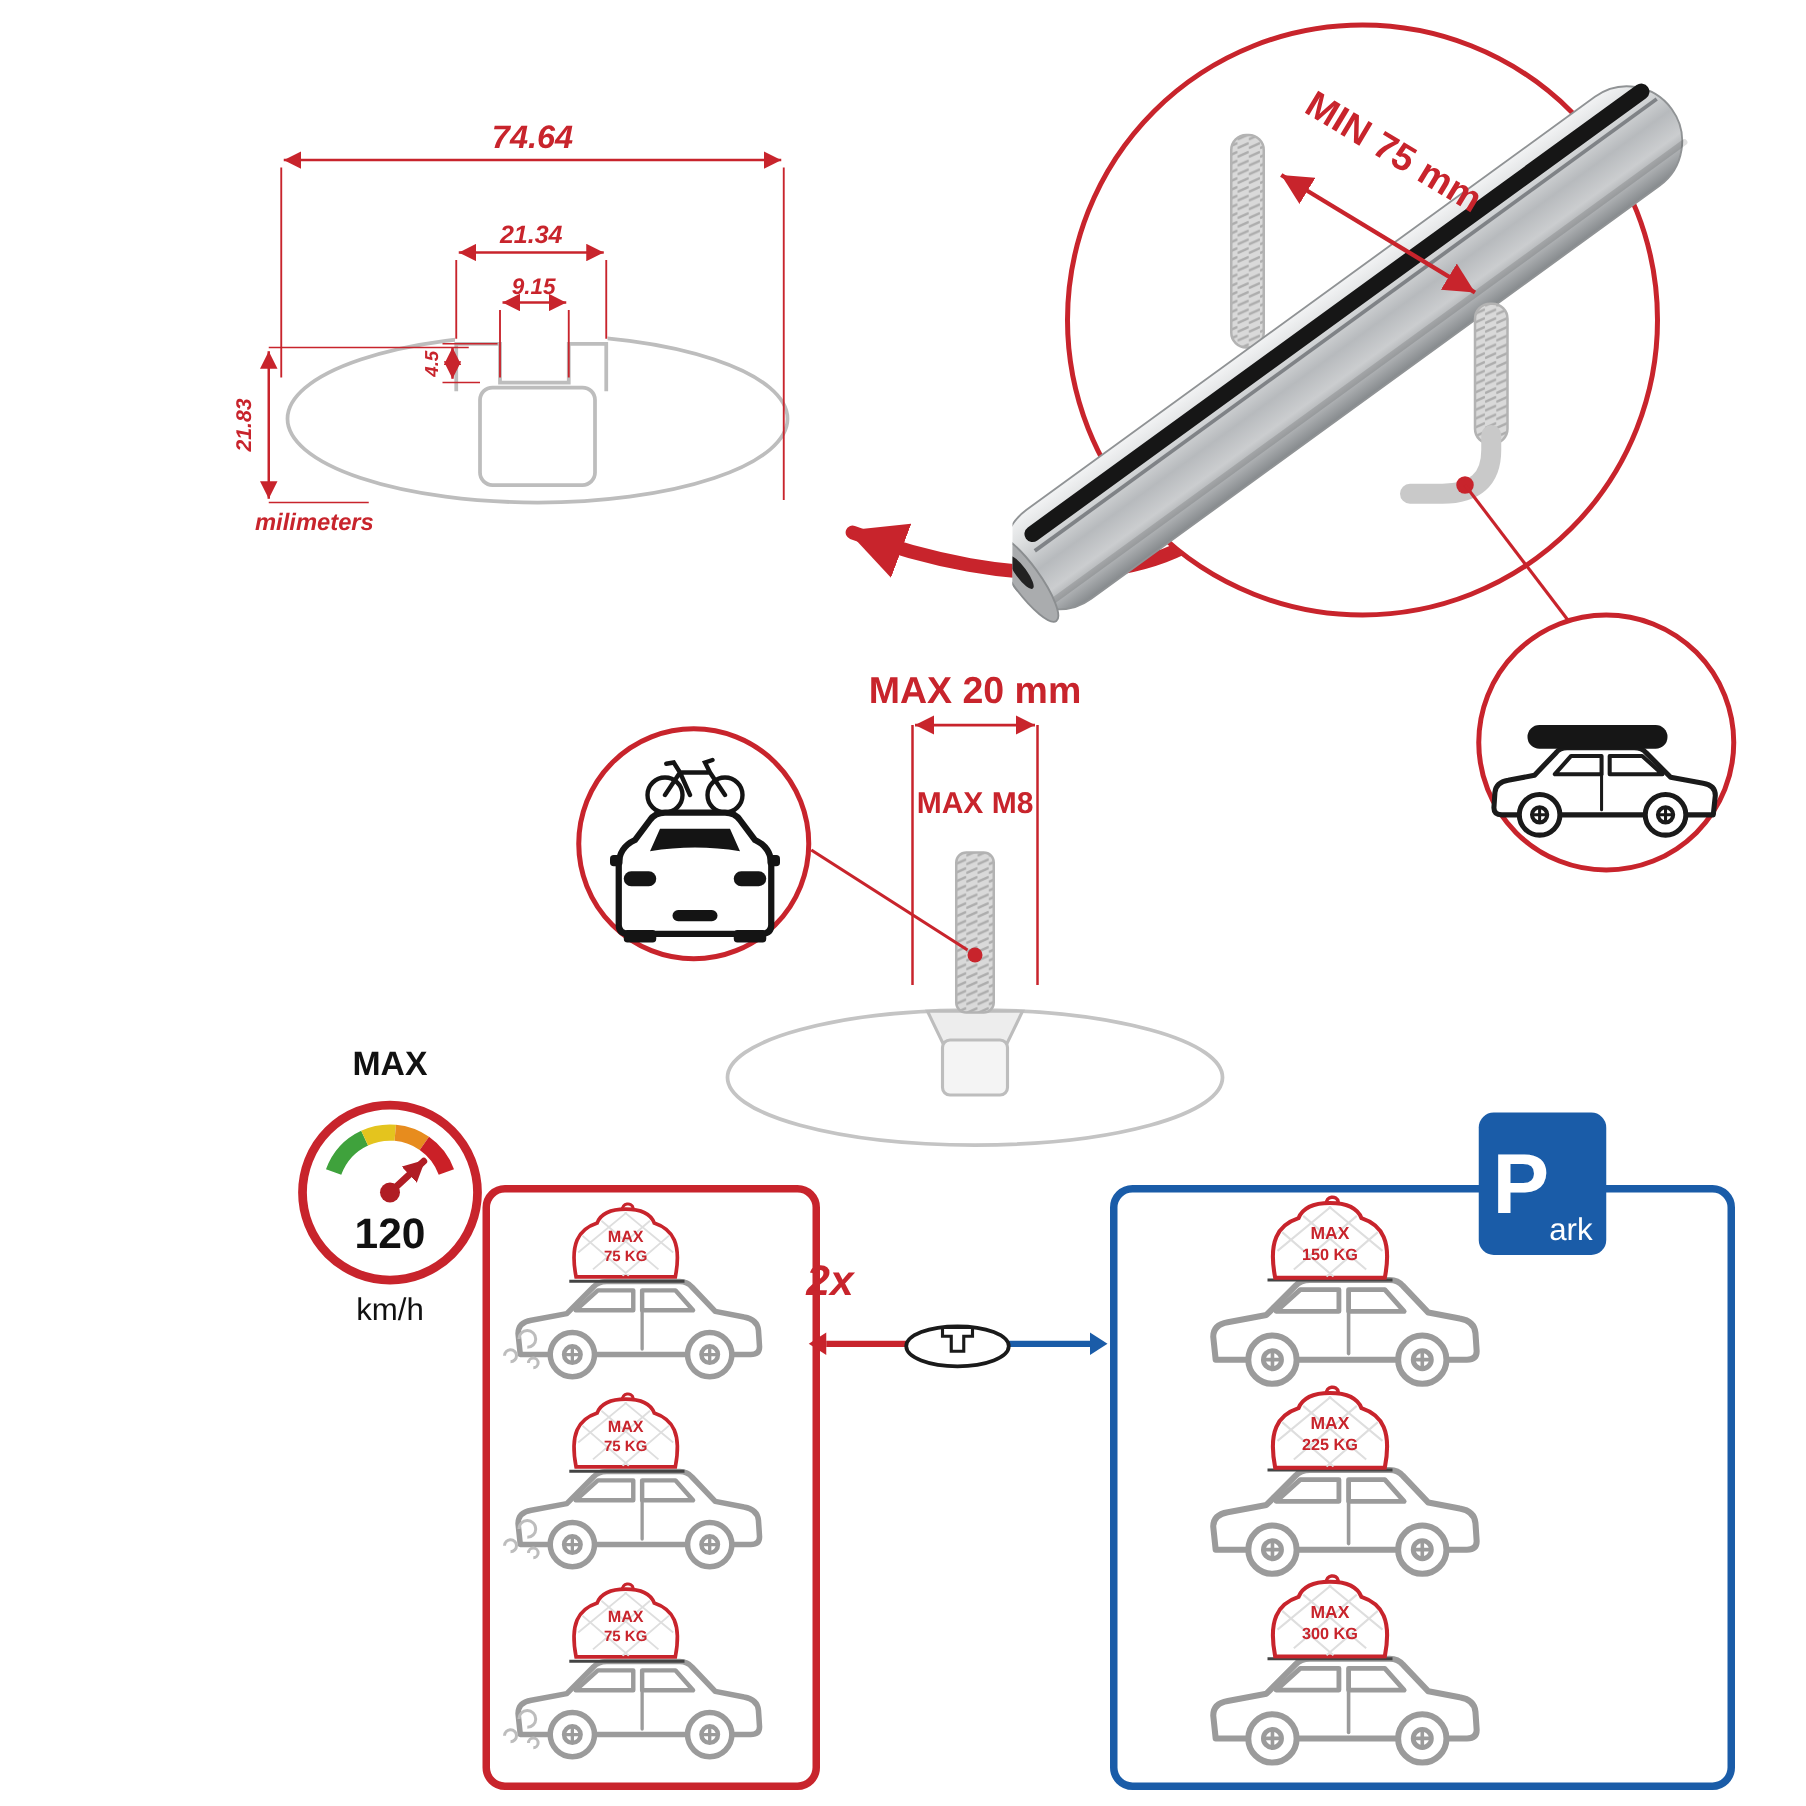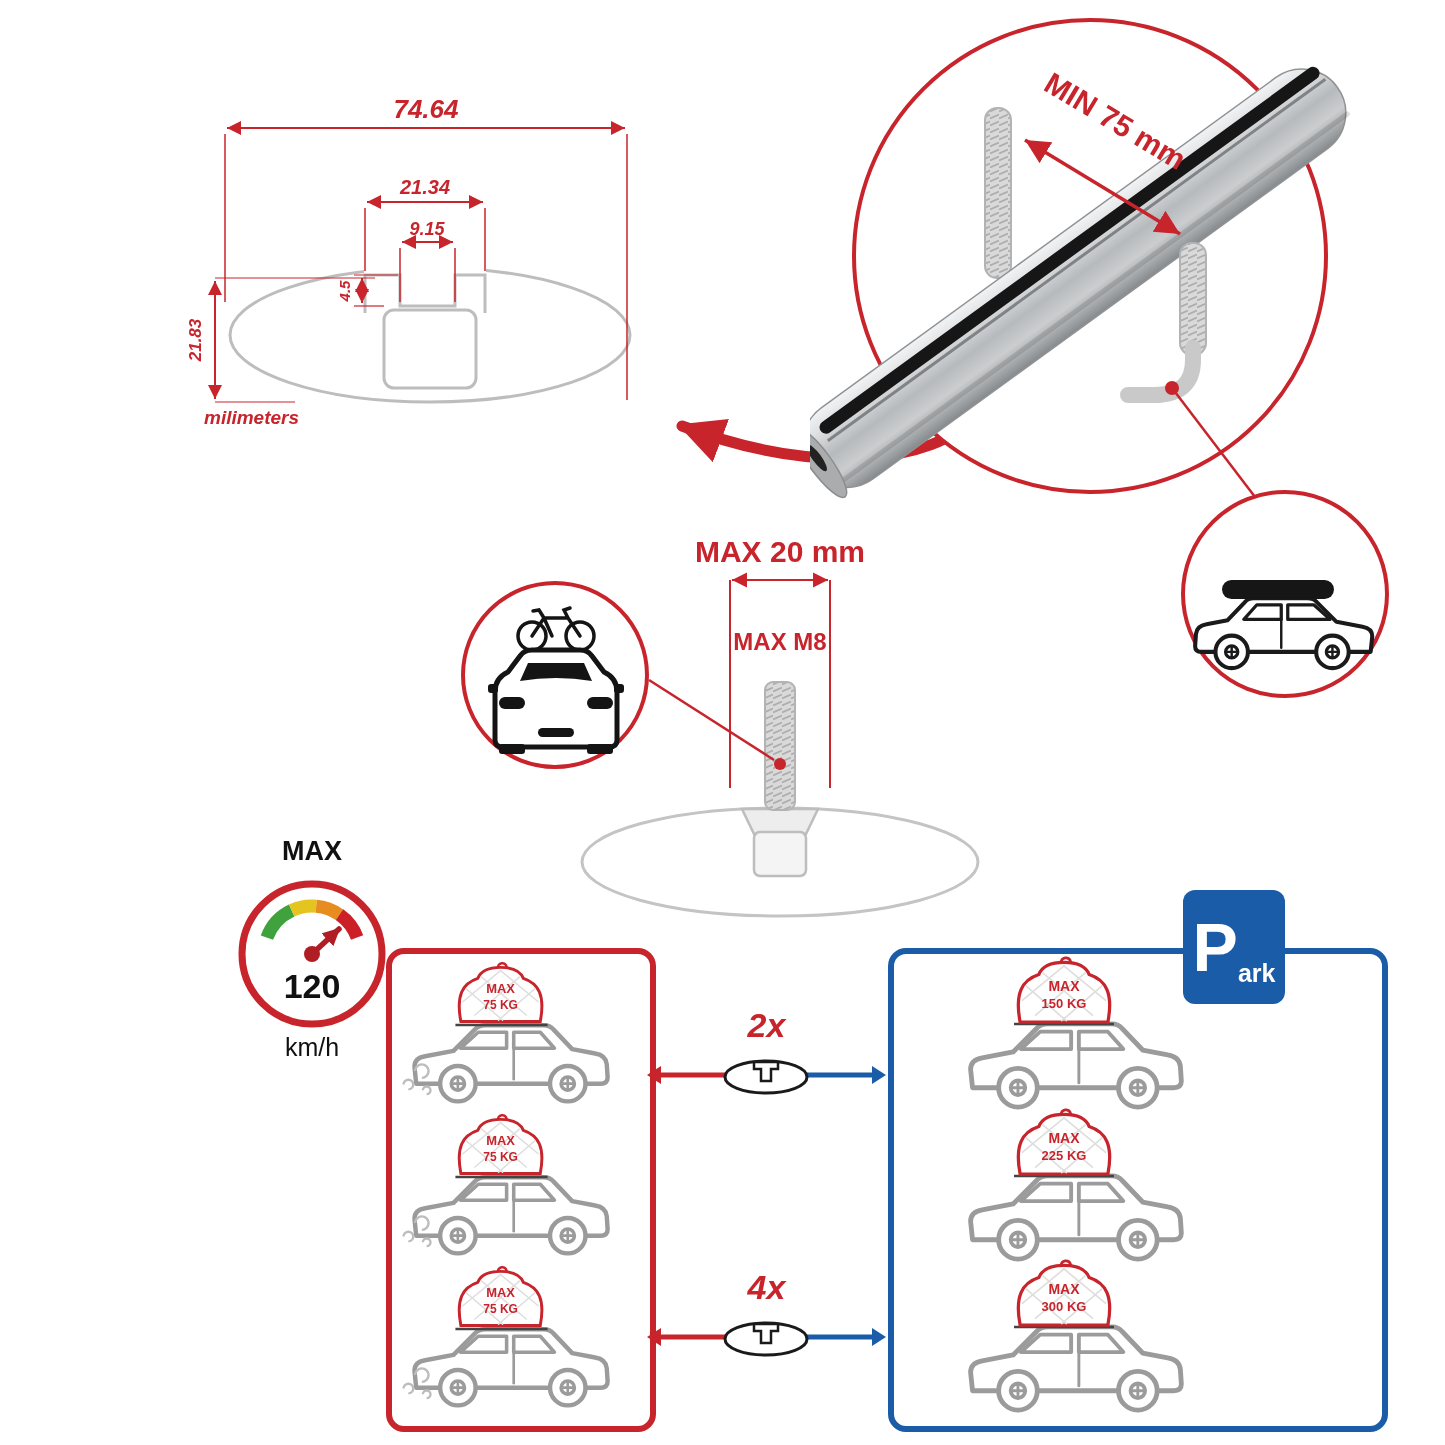--- a/index.html
+++ b/index.html
@@ -9,25 +9,25 @@
   svg text{font-family:"Liberation Sans",sans-serif;}
   .dim-text{fill:#c8242c;font-weight:bold;font-style:italic;}
   .red-label{fill:#c8242c;font-weight:bold;}
   .panel{position:absolute;border-radius:18px;background:#fff;}
   .panel-red{left:386px;top:948px;width:258px;height:472px;border:6px solid #c8242c;}
   .panel-blue{left:888px;top:948px;width:488px;height:472px;border:6px solid #1a5ca8;}
   .car-block{position:absolute;}
   .car-block svg{display:block;}
   .mid-col{left:645px;top:1005px;width:243px;height:410px;}
   .mid-row{position:absolute;left:0;width:243px;}
-  .mult{text-align:center;color:#c8242c;font-size:34px;font-weight:bold;font-style:italic;height:40px;line-height:40px;}
+  .mult{color:#c8242c;font-size:34px;font-weight:bold;font-style:italic;height:40px;line-height:40px;}
   .park-sign{position:absolute;left:1183px;top:890px;width:102px;height:114px;background:#1a5ca8;
              border-radius:12px;display:flex;align-items:center;justify-content:center;z-index:5;}
   .park-p{color:#fff;font-size:68px;font-weight:bold;line-height:1;}
-  .park-ark{color:#fff;font-size:25px;font-weight:bold;align-self:flex-end;margin-bottom:16px;}
+  .park-ark{color:#fff;font-size:25px;font-weight:normal;align-self:flex-end;margin-bottom:5px;}
 </style>
 </head>
 <body>
 
 <svg width="0" height="0" style="position:absolute" aria-hidden="true">
  <defs>
   <marker id="mr" viewBox="0 0 10 10" refX="10" refY="5" markerWidth="7" markerHeight="7" orient="auto-start-reverse">
         <path d="M0 0 L10 5 L0 10 z" fill="#c8242c"></path>
       </marker>
   <marker id="mrBig" viewBox="0 0 10 10" refX="9" refY="5" markerWidth="4.2" markerHeight="4.2" orient="auto-start-reverse">
@@ -265,29 +265,18 @@
     <div class="mult">2x</div>
     <svg width="243" height="56" viewBox="0 0 243 56">
       <line x1="100" y1="30" x2="16" y2="30" stroke="#c8242c" stroke-width="5"></line>
       <polygon points="16,21 16,39 2,30" fill="#c8242c"></polygon>
       <line x1="143" y1="30" x2="227" y2="30" stroke="#1a5ca8" stroke-width="5"></line>
       <polygon points="227,21 227,39 241,30" fill="#1a5ca8"></polygon>
       <ellipse cx="121" cy="32" rx="41" ry="16" fill="#fff" stroke="#1a1a1a" stroke-width="3"></ellipse>
       <path d="M109 17 L133 17 L133 24 L126 24 L126 36 L116 36 L116 24 L109 24 Z" fill="#fff" stroke="#1a1a1a" stroke-width="2.5"></path>
     </svg>
   </div>
-  <div class="mid-row" style="top:262px">
-    <div class="mult">4x</div>
-    <svg width="243" height="56" viewBox="0 0 243 56">
-      <line x1="100" y1="30" x2="16" y2="30" stroke="#c8242c" stroke-width="5"></line>
-      <polygon points="16,21 16,39 2,30" fill="#c8242c"></polygon>
-      <line x1="143" y1="30" x2="227" y2="30" stroke="#1a5ca8" stroke-width="5"></line>
-      <polygon points="227,21 227,39 241,30" fill="#1a5ca8"></polygon>
-      <ellipse cx="121" cy="32" rx="41" ry="16" fill="#fff" stroke="#1a1a1a" stroke-width="3"></ellipse>
-      <path d="M109 17 L133 17 L133 24 L126 24 L126 36 L116 36 L116 24 L109 24 Z" fill="#fff" stroke="#1a1a1a" stroke-width="2.5"></path>
-    </svg>
-  </div>
 </div>
 
 <div class="park-sign">
   <span class="park-p">P</span>
   <span class="park-ark">ark</span>
 </div>
 
 </body></html>

